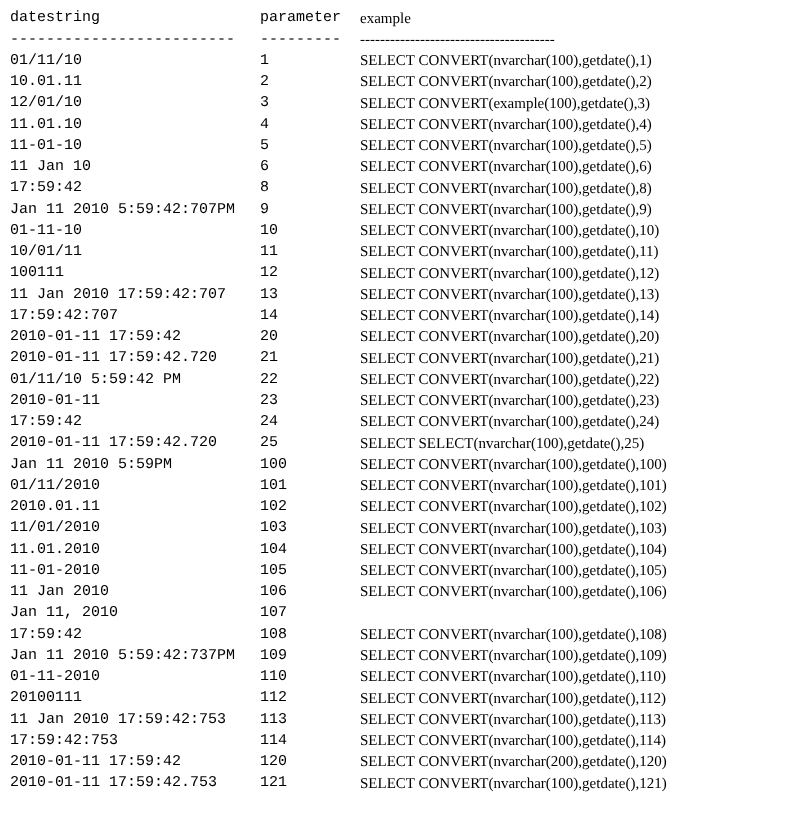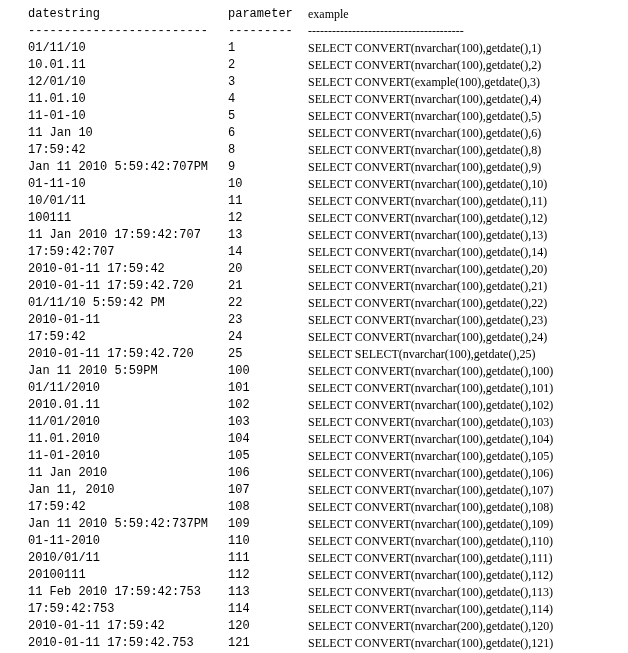--- a/index.html
+++ b/index.html
@@ -5,21 +5,21 @@
   body {
     margin: 0;
     padding: 6px 8px;
     background: #fff;
     font-family: "Courier New", Courier, monospace;
     font-size: 12px;
     line-height: 17px;
     color: #000;
     white-space: nowrap;
   }
-  .row { display: flex; margin-left: 20px; }
+  .row { display: flex; }
   .c1 { width: 200px; }
   .c2 { width: 80px; }
   .c3 { flex: 1; font-family: Liberation Serif, serif; }
 </style>
 </head>
 <body>
 
 <div id="table">
   <div class="row">
     <div class="c1">datestring</div>
@@ -158,49 +158,43 @@
         <div class="c3">SELECT CONVERT(nvarchar(100),getdate(),105)</div>
       </div>
       <div class="row">
         <div class="c1">11 Jan 2010</div>
         <div class="c2">106</div>
         <div class="c3">SELECT CONVERT(nvarchar(100),getdate(),106)</div>
       </div>
       <div class="row">
         <div class="c1">Jan 11, 2010</div>
         <div class="c2">107</div>
-        <div class="c3">SELECT CONVERT(nvarchar(100),getdate(),107)</div>
       </div>
       <div class="row">
         <div class="c1">17:59:42</div>
         <div class="c2">108</div>
         <div class="c3">SELECT CONVERT(nvarchar(100),getdate(),108)</div>
       </div>
       <div class="row">
         <div class="c1">Jan 11 2010  5:59:42:737PM</div>
         <div class="c2">109</div>
         <div class="c3">SELECT CONVERT(nvarchar(100),getdate(),109)</div>
       </div>
       <div class="row">
         <div class="c1">01-11-2010</div>
         <div class="c2">110</div>
         <div class="c3">SELECT CONVERT(nvarchar(100),getdate(),110)</div>
       </div>
       <div class="row">
-        <div class="c1">2010/01/11</div>
-        <div class="c2">111</div>
-        <div class="c3">SELECT CONVERT(nvarchar(100),getdate(),111)</div>
-      </div>
-      <div class="row">
         <div class="c1">20100111</div>
         <div class="c2">112</div>
         <div class="c3">SELECT CONVERT(nvarchar(100),getdate(),112)</div>
       </div>
       <div class="row">
-        <div class="c1">11 Feb 2010 17:59:42:753</div>
+        <div class="c1">11 Jan 2010 17:59:42:753</div>
         <div class="c2">113</div>
         <div class="c3">SELECT CONVERT(nvarchar(100),getdate(),113)</div>
       </div>
       <div class="row">
         <div class="c1">17:59:42:753</div>
         <div class="c2">114</div>
         <div class="c3">SELECT CONVERT(nvarchar(100),getdate(),114)</div>
       </div>
       <div class="row">
         <div class="c1">2010-01-11 17:59:42</div>

